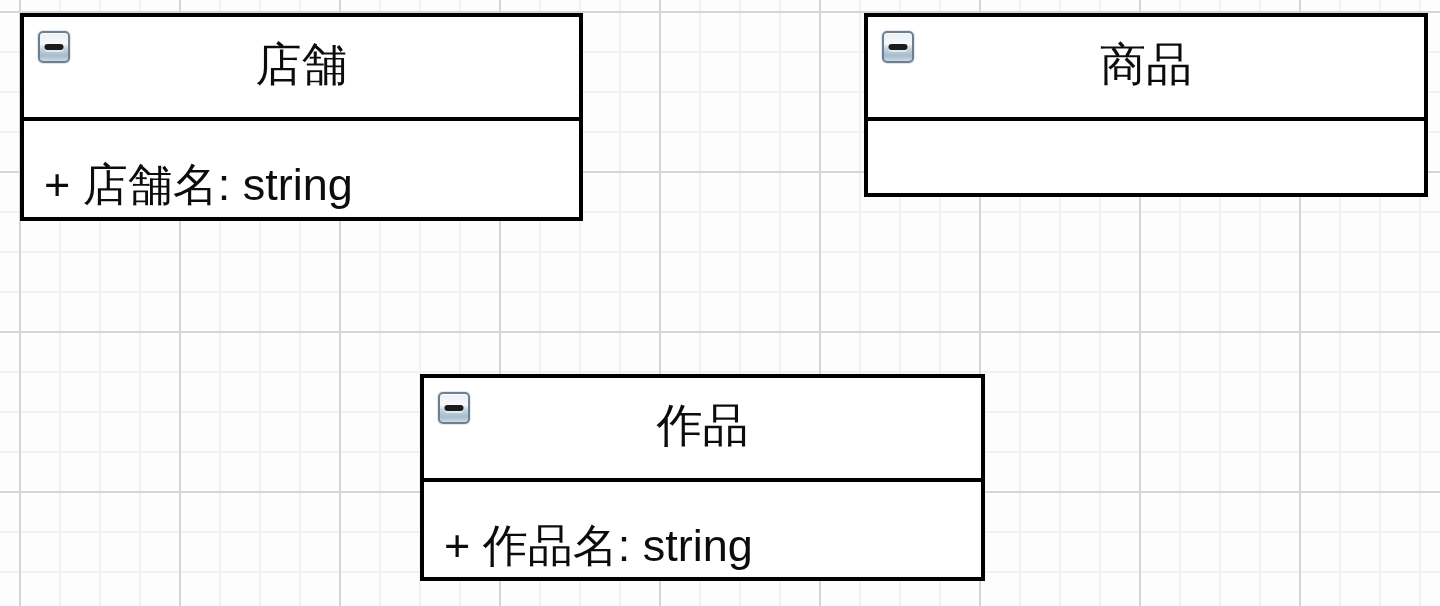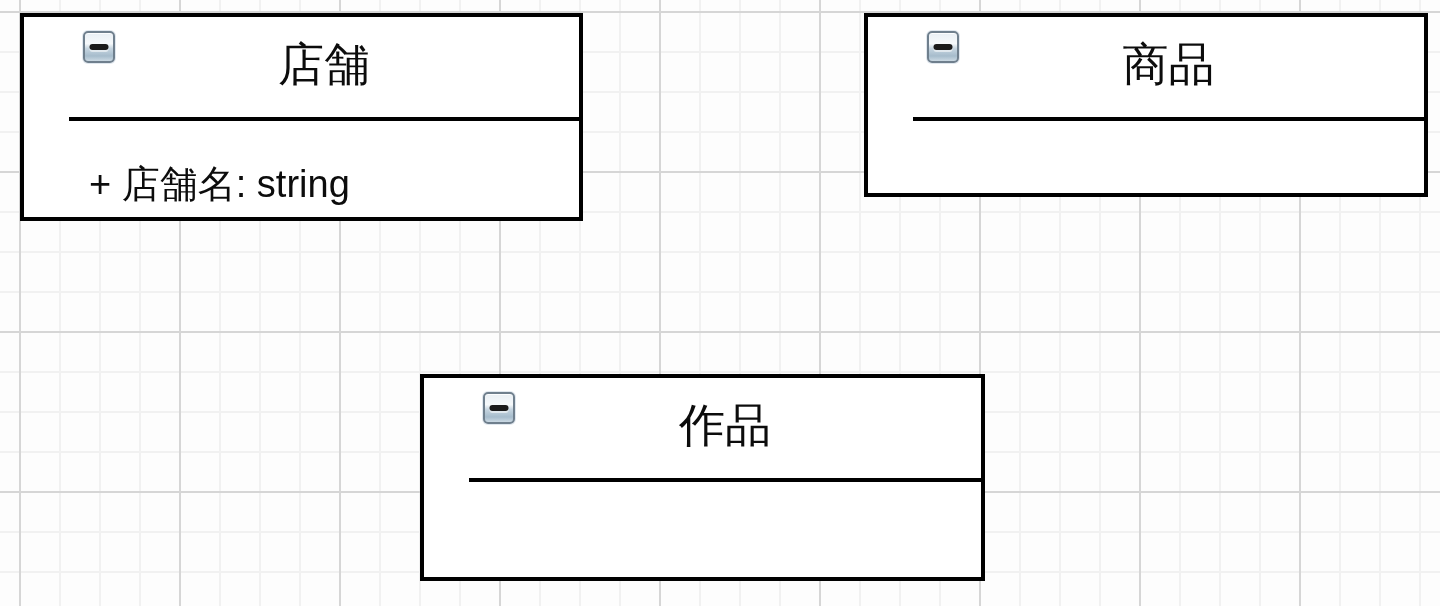--- a/index.html
+++ b/index.html
@@ -23,21 +23,20 @@
     background-position: 19px 11px, 19px 11px, 19px 11px, 19px 11px;
   }
   .uml-class {
     position: absolute;
     box-sizing: border-box;
     background: #ffffff;
     border: 4px solid #000000;
     display: flex;
     flex-direction: column;
     color: #0c0c0c;
-    padding-left: 45px;
   }
   .uml-header {
     position: relative;
     height: 100px;
     flex: 0 0 auto;
     border-bottom: 4px solid #000000;
     display: flex;
     align-items: center;
     justify-content: center;
   }
@@ -72,21 +71,21 @@
     box-shadow: 0 2px 0 rgba(255,255,255,0.55);
   }
   .uml-attrs {
     flex: 1 1 auto;
     display: flex;
     flex-direction: column;
     justify-content: center;
     padding-left: 20px;
   }
   .uml-attr {
-    font-size: 38px;
+    font-size: 45px;
     line-height: 1.1;
     white-space: nowrap;
     margin-top: 32px;
   }
 </style>
 </head>
 <body>
 
 <div class="canvas">
     <div class="uml-class" style="left: 20px; top: 13px; width: 563px; height: 208px;">
@@ -109,14 +108,18 @@
       <span class="uml-title">商品</span>
     </div>
   </div>
     <div class="uml-class" style="left: 420px; top: 374px; width: 565px; height: 207px;">
     <div class="uml-header">
       <span class="collapse-btn">
         <span class="minus-bar"></span>
       </span>
       <span class="uml-title">作品</span>
     </div>
+    <div class="uml-attrs">
+
+    <div class="uml-attr">+ 作品名: string</div>
+      </div>
   </div>
   </div>
 
 </body></html>

